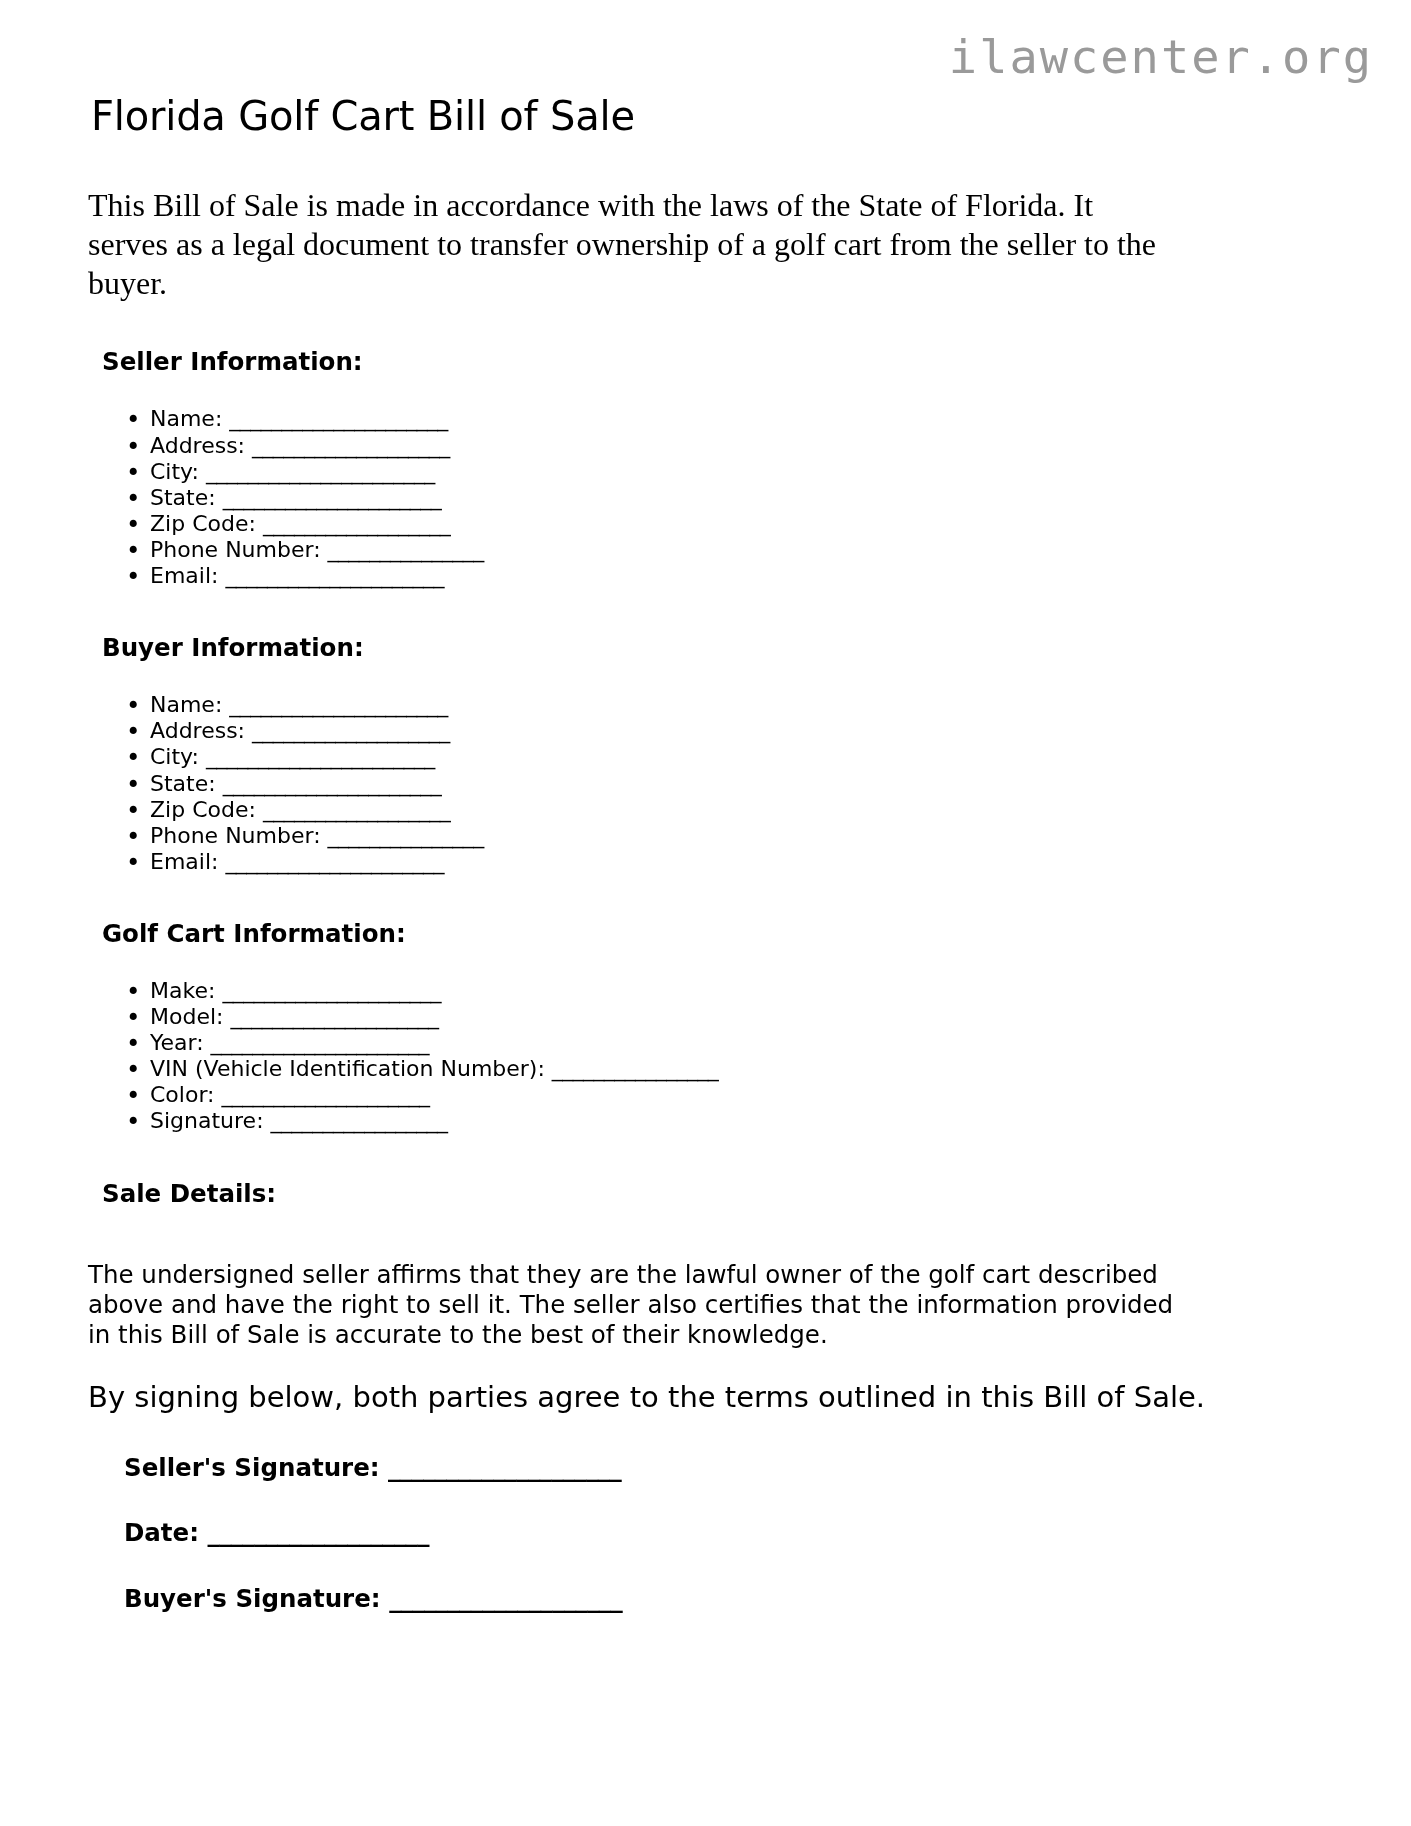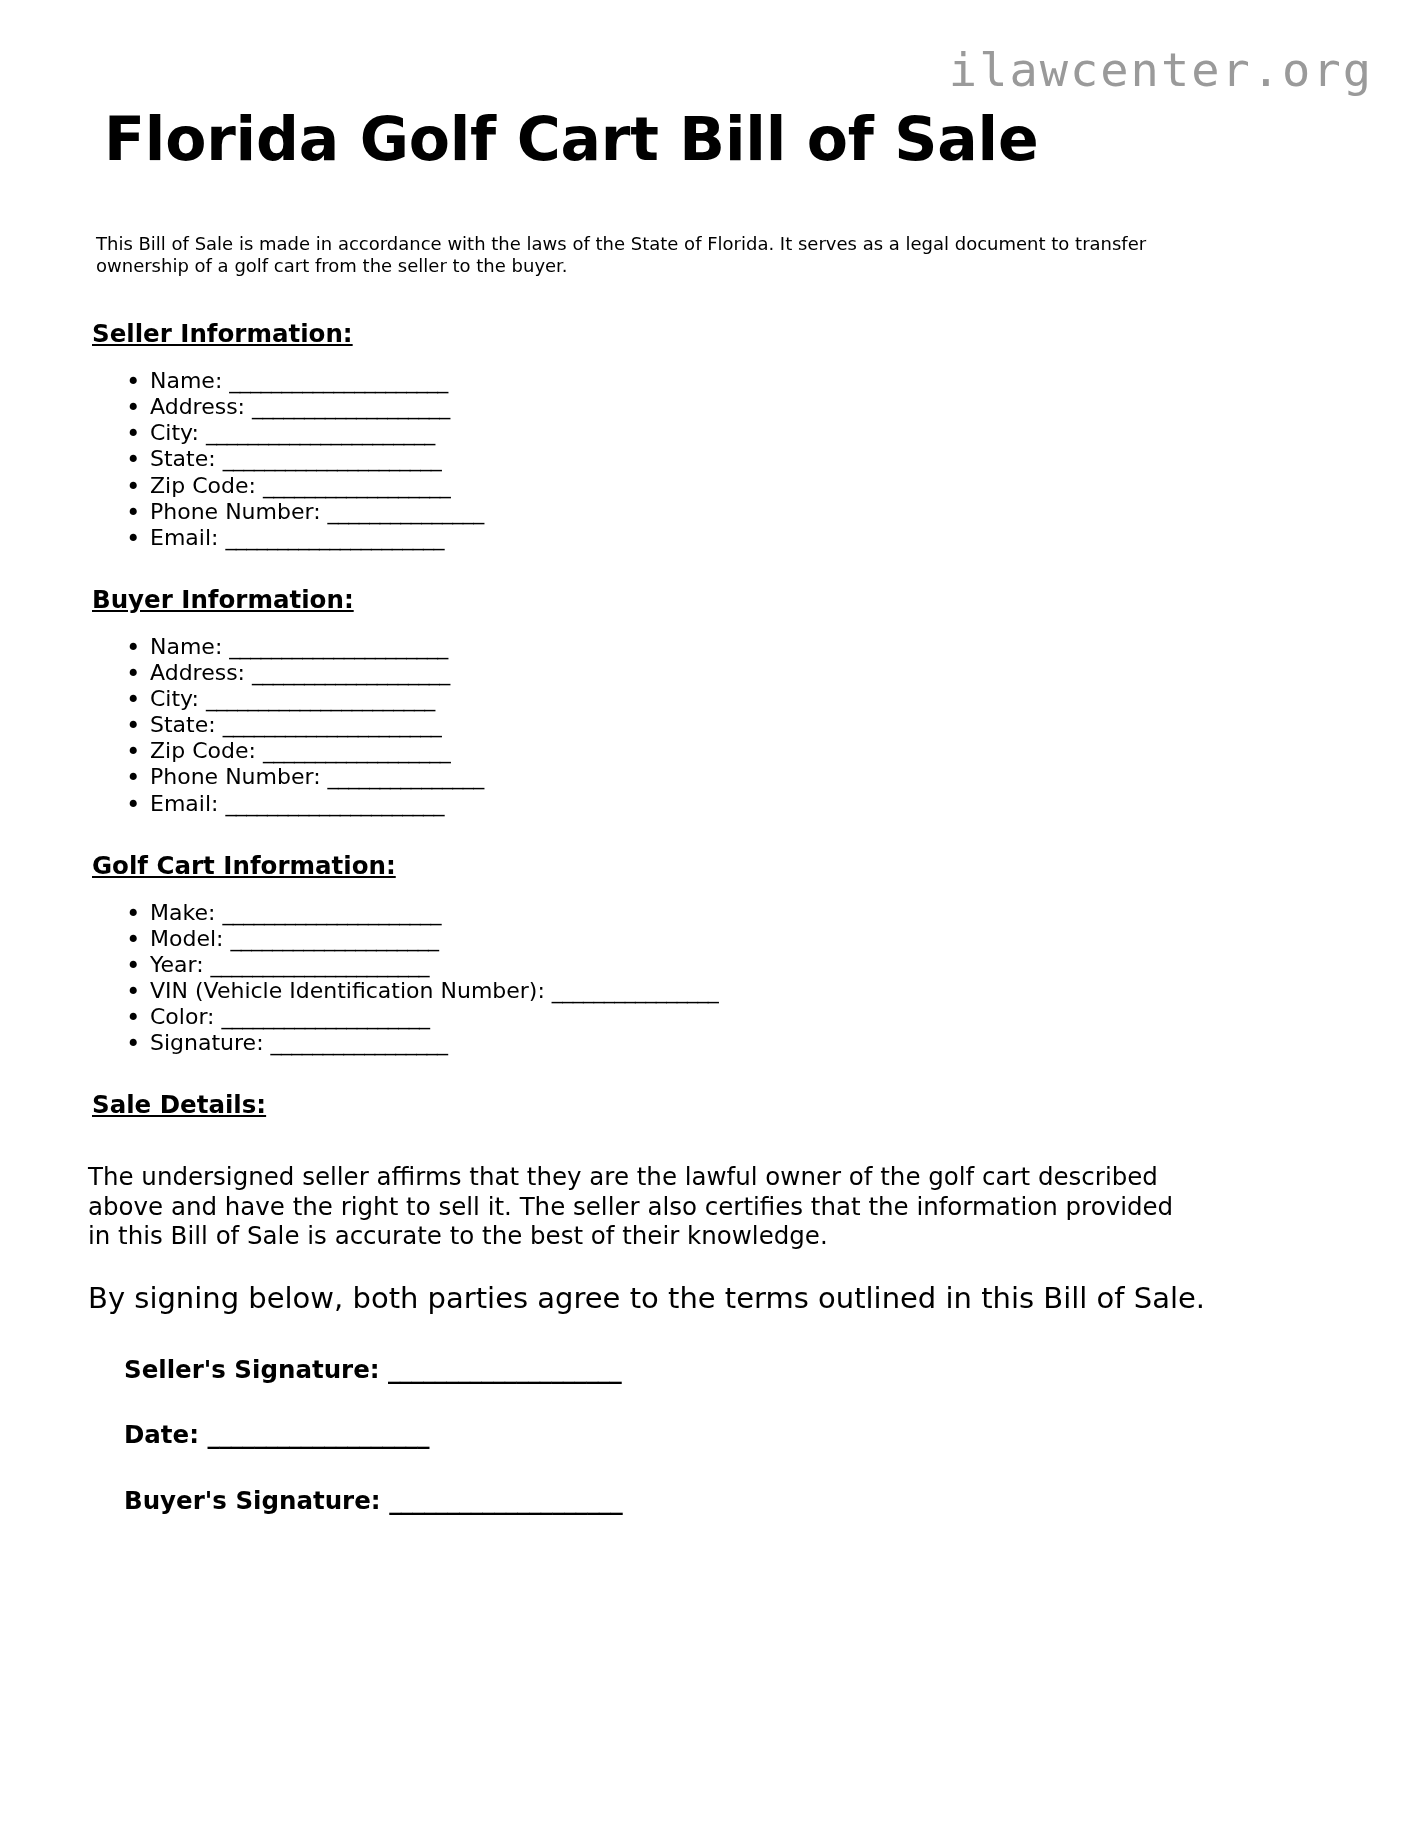--- a/index.html
+++ b/index.html
@@ -27,43 +27,43 @@
     top: 30px;
     right: 38px;
     font-family: "DejaVu Sans Mono", monospace;
     font-size: 47px;
     letter-spacing: 2px;
     color: #9a9a9a;
     white-space: nowrap;
     line-height: 1;
   }
   .doc-title {
-    margin: 16px;
+    margin: 3px;
     padding-top: 92px;
-    font-size: 60px;
-    font-weight: bold;
+    font-size: 40px;
+    font-weight: normal;
     letter-spacing: -0.2px;
     line-height: 1.05;
   }
   .intro {
-    margin: 8px;
+    margin: 0;
     padding-top: 46px;
-    font-size: 18px;
+    font-size: 32px;
     line-height: 1.22;
     max-width: 1070px;
+    font-family: Liberation Serif, serif;
   }
   .section {
     padding-top: 30px;
   }
   .section-heading {
-    margin: 4px;
+    margin: 14px;
     font-size: 24.5px;
     font-weight: bold;
     line-height: 1.2;
-    text-decoration: underline;
   }
   ul.field-list {
     list-style: none;
     margin: 0;
     padding: 16px 0 0 0;
   }
   ul.field-list li {
     position: relative;
     font-size: 22px;
     line-height: 1.185;

